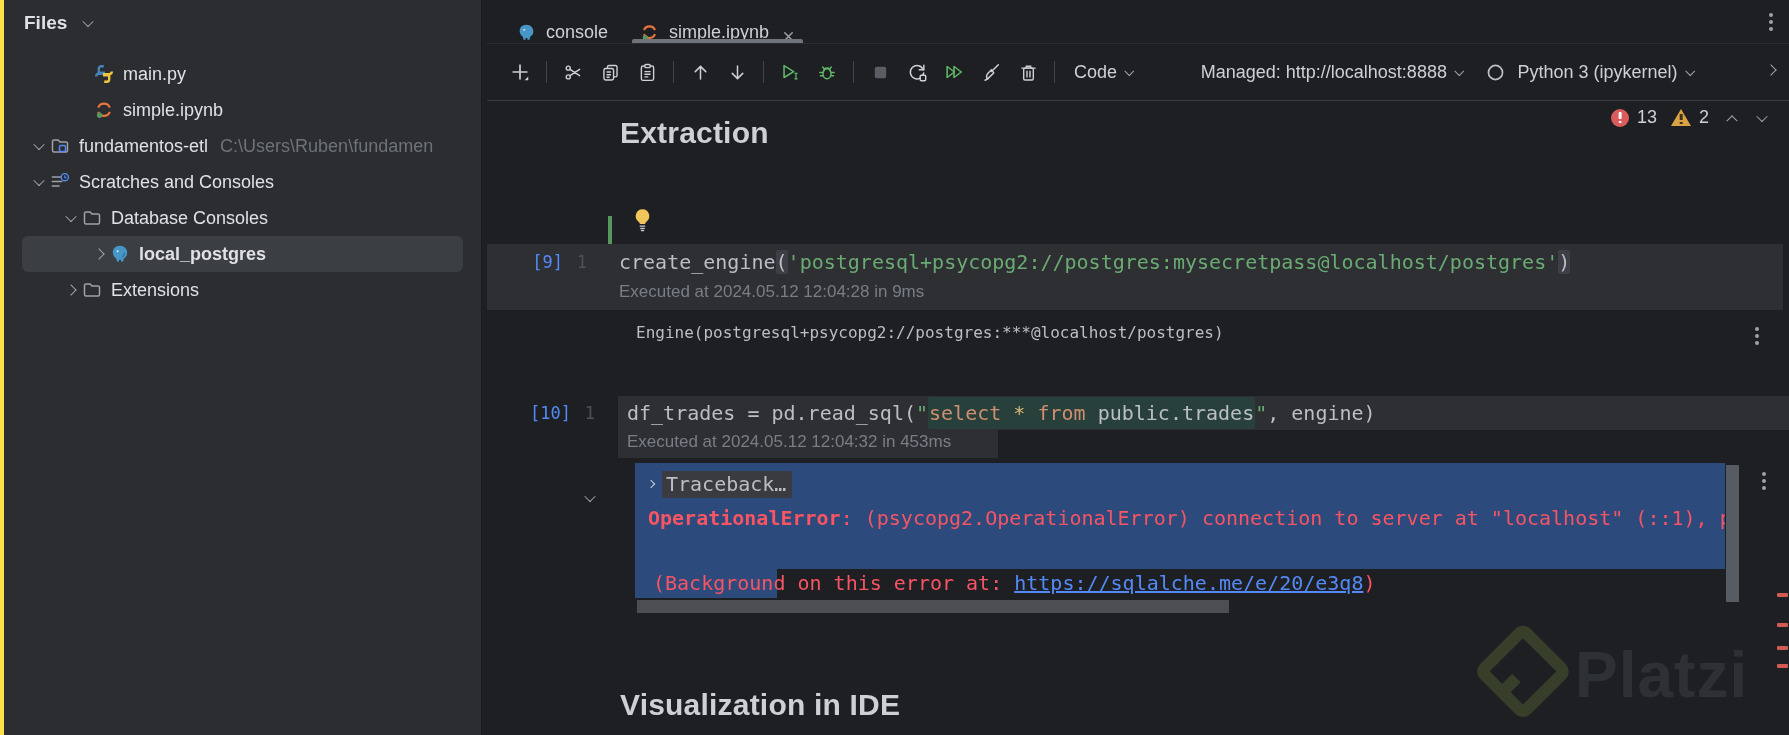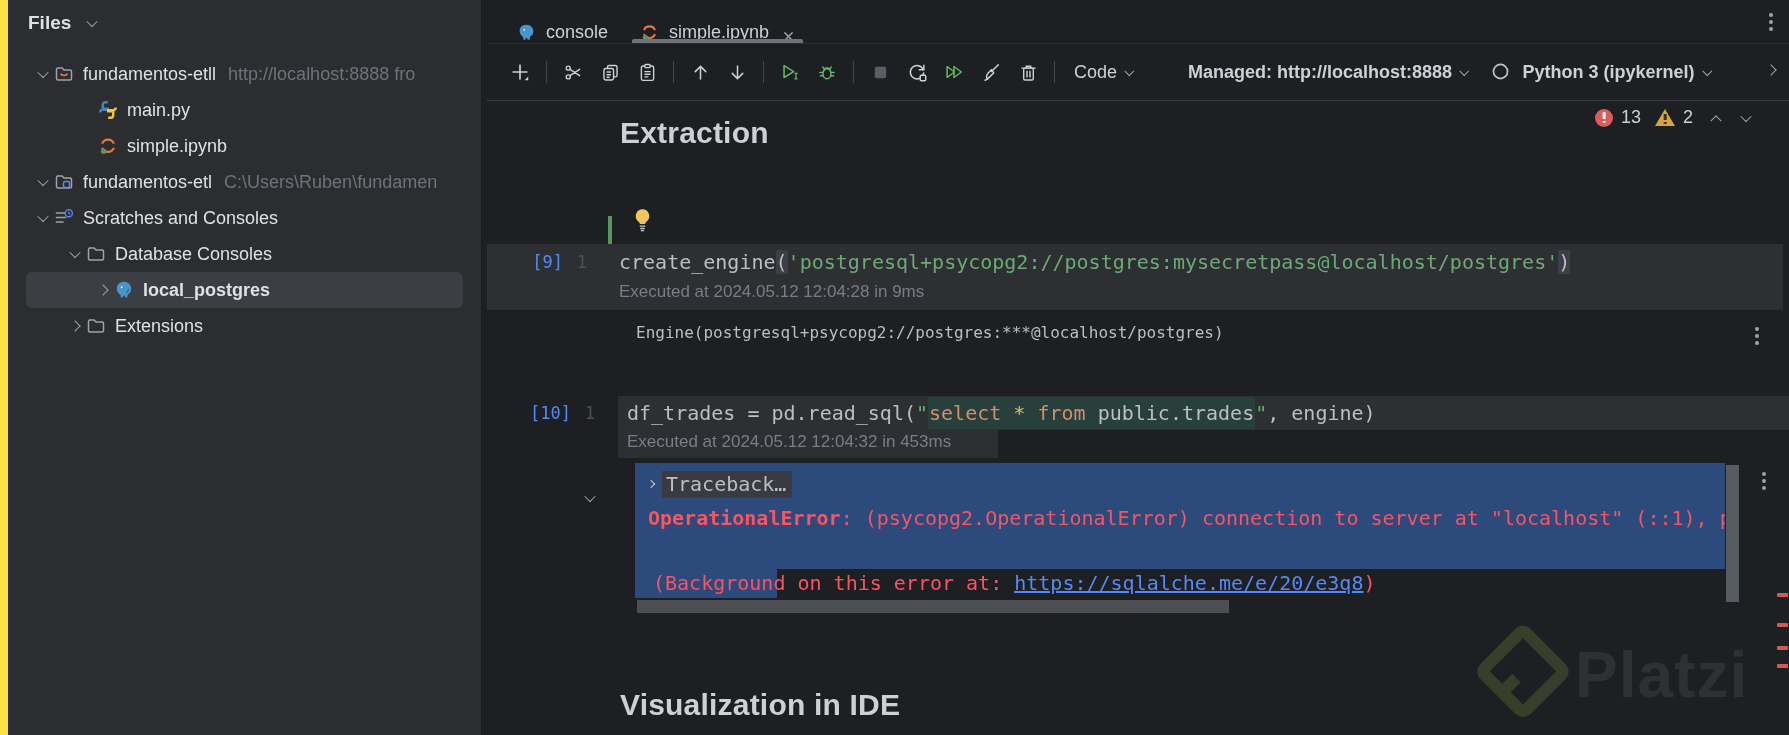--- a/index.html
+++ b/index.html
@@ -5,21 +5,21 @@
   * { margin:0; padding:0; box-sizing:border-box; }
   html,body { background:#101113; }
   .app {
     position:relative; width:1789px; height:735px; overflow:hidden;
     background:#1e1f22; font-family:"Liberation Sans", sans-serif;
     color:#dfe1e5; -webkit-font-smoothing:antialiased;
   }
   
   .sidebar {
     position:absolute; left:0; top:0; width:482px; height:735px;
-    background:#2b2d30; border-left:8px solid #fde047; border-right:1px solid #1a1b1d;
+    background:#2b2d30; border-left:4px solid #fde047; border-right:1px solid #1a1b1d;
     overflow:hidden;
   }
   .sb-header { display:flex; align-items:center; gap:10px; padding:12px 0 14px 20px; }
   .sb-title { font-size:19px; font-weight:bold; color:#dfe1e5; }
   .tree { margin-top:8px; }
   .trow {
     display:flex; align-items:center; height:36px; margin:0 18px;
     border-radius:6px; white-space:nowrap; overflow:hidden; cursor:default;
   }
   .trow.sel { background:#3b3e43; }
@@ -37,26 +37,26 @@
   .tabbar { position:relative; height:44px; display:flex; align-items:stretch; padding-left:14px; border-bottom:1px solid #2a2c2f; }
   .tab { position:relative; display:flex; align-items:flex-end; gap:9px; padding:0 16px; font-size:18px; color:#ced0d6; cursor:default; }
   .tab .underline { position:absolute; left:8px; right:8px; bottom:0; height:4px; border-radius:2px 2px 0 0; background:#6e737c; }
   .kebab { width:4px; height:4px; border-radius:50%; background:#9fa3a9; box-shadow:0 -7px 0 #9fa3a9, 0 7px 0 #9fa3a9; }
   .tabbar-kebab { position:absolute; right:16px; top:20px; }
   
   .toolbar { position:relative; height:57px; display:flex; align-items:center; padding-left:16px; border-bottom:1px solid #393b40; }
   .tbtn { width:34px; height:34px; display:flex; align-items:center; justify-content:center; border-radius:4px; margin-right:3px; }
   .tdiv { width:1px; height:22px; background:#43454a; margin:0 9px 0 6px; }
   .tsel { display:flex; align-items:center; gap:9px; font-size:18px; color:#ced0d6; padding:0 10px; margin-right:2px; }
-  .tb-right { margin-left:auto; display:flex; align-items:flex-start; gap:10px; padding-right:67px; font-size:18px; color:#ced0d6;font-weight:bold; }
+  .tb-right { margin-left:auto; display:flex; align-items:center; gap:10px; padding-right:84px; font-size:18px; color:#ced0d6; }
   .chv.sm { width:6.5px; height:6.5px; border-color:#9fa3a9; }
   .tb-arrow { position:absolute; right:14px; top:22px; }
   
   .nb { position:absolute; left:0; top:102px; width:1302px; height:633px; overflow:hidden; }
-  .problems { position:absolute; top:5px; right:32px; display:flex; align-items:center; gap:8px; font-size:18px; color:#ced0d6; }
+  .problems { position:absolute; top:5px; right:16px; display:flex; align-items:center; gap:8px; font-size:18px; color:#ced0d6; }
   .errball { position:relative; width:18px; height:18px; border-radius:50%; background:#db5c5c; }
   .errball i, .warntri i { position:absolute; left:50%; transform:translateX(-50%); background:#fff; }
   .errball i.b1 { top:3.5px; width:2.8px; height:7px; border-radius:1px; }
   .errball i.b2 { top:12px; width:2.8px; height:2.8px; border-radius:50%; }
   .warntri { position:relative; width:20px; height:17px; background:#d9a343;
     clip-path:polygon(50% 0, 100% 100%, 0 100%); }
   .warntri i { background:#3b3314; }
   .warntri i.b1 { top:5px; width:2.6px; height:6px; }
   .warntri i.b2 { top:12.5px; width:2.6px; height:2.6px; }
   .pchv { margin-left:4px; }
@@ -99,33 +99,20 @@
 
   <div class="sidebar">
     <div class="sb-header">
       <span class="sb-title">Files</span>
       <span class="chvbox">
           <span class="chv down"></span>
         </span>
     </div>
     <div class="tree">
 
-      <div class="trow pl0">
-        <span class="chvbox">
-            <span class="chv down"></span>
-          </span>
-        <span class="ticon">
-          <svg viewBox="0 0 20 20" width="20" height="20">
-              <path d="M2.5 5.5a1.5 1.5 0 0 1 1.5-1.5h4l2 2h6a1.5 1.5 0 0 1 1.5 1.5v7a1.5 1.5 0 0 1-1.5 1.5h-12a1.5 1.5 0 0 1-1.5-1.5z" fill="none" stroke="#9fa3a9" stroke-width="1.5"></path>
-              <path d="M6.8 9.6a3.4 2.4 0 0 0 6.6 0" fill="none" stroke="#e8753c" stroke-width="1.8"></path>
-            </svg>
-        </span>
-        <span class="lbl">fundamentos-etll</span>
-        <span class="hint">http://localhost:8888 fro</span>
-      </div>
 
       <div class="trow pl1">
         <span class="ticon">
           <svg viewBox="0 0 20 20" width="20" height="20">
               <path d="M9.8 2.2H7.4A2.6 2.6 0 0 0 4.8 4.8v4h5v1h-5A2.6 2.6 0 0 0 2.2 12.4" fill="none" stroke="#4584b6" stroke-width="2.4"></path>
               <path d="M10.2 17.8h2.4a2.6 2.6 0 0 0 2.6-2.6v-4h-5v-1h5a2.6 2.6 0 0 0 2.6-2.6" fill="none" stroke="#f0c53f" stroke-width="2.4"></path>
             </svg>
         </span>
         <span class="lbl">main.py</span>
       </div>

